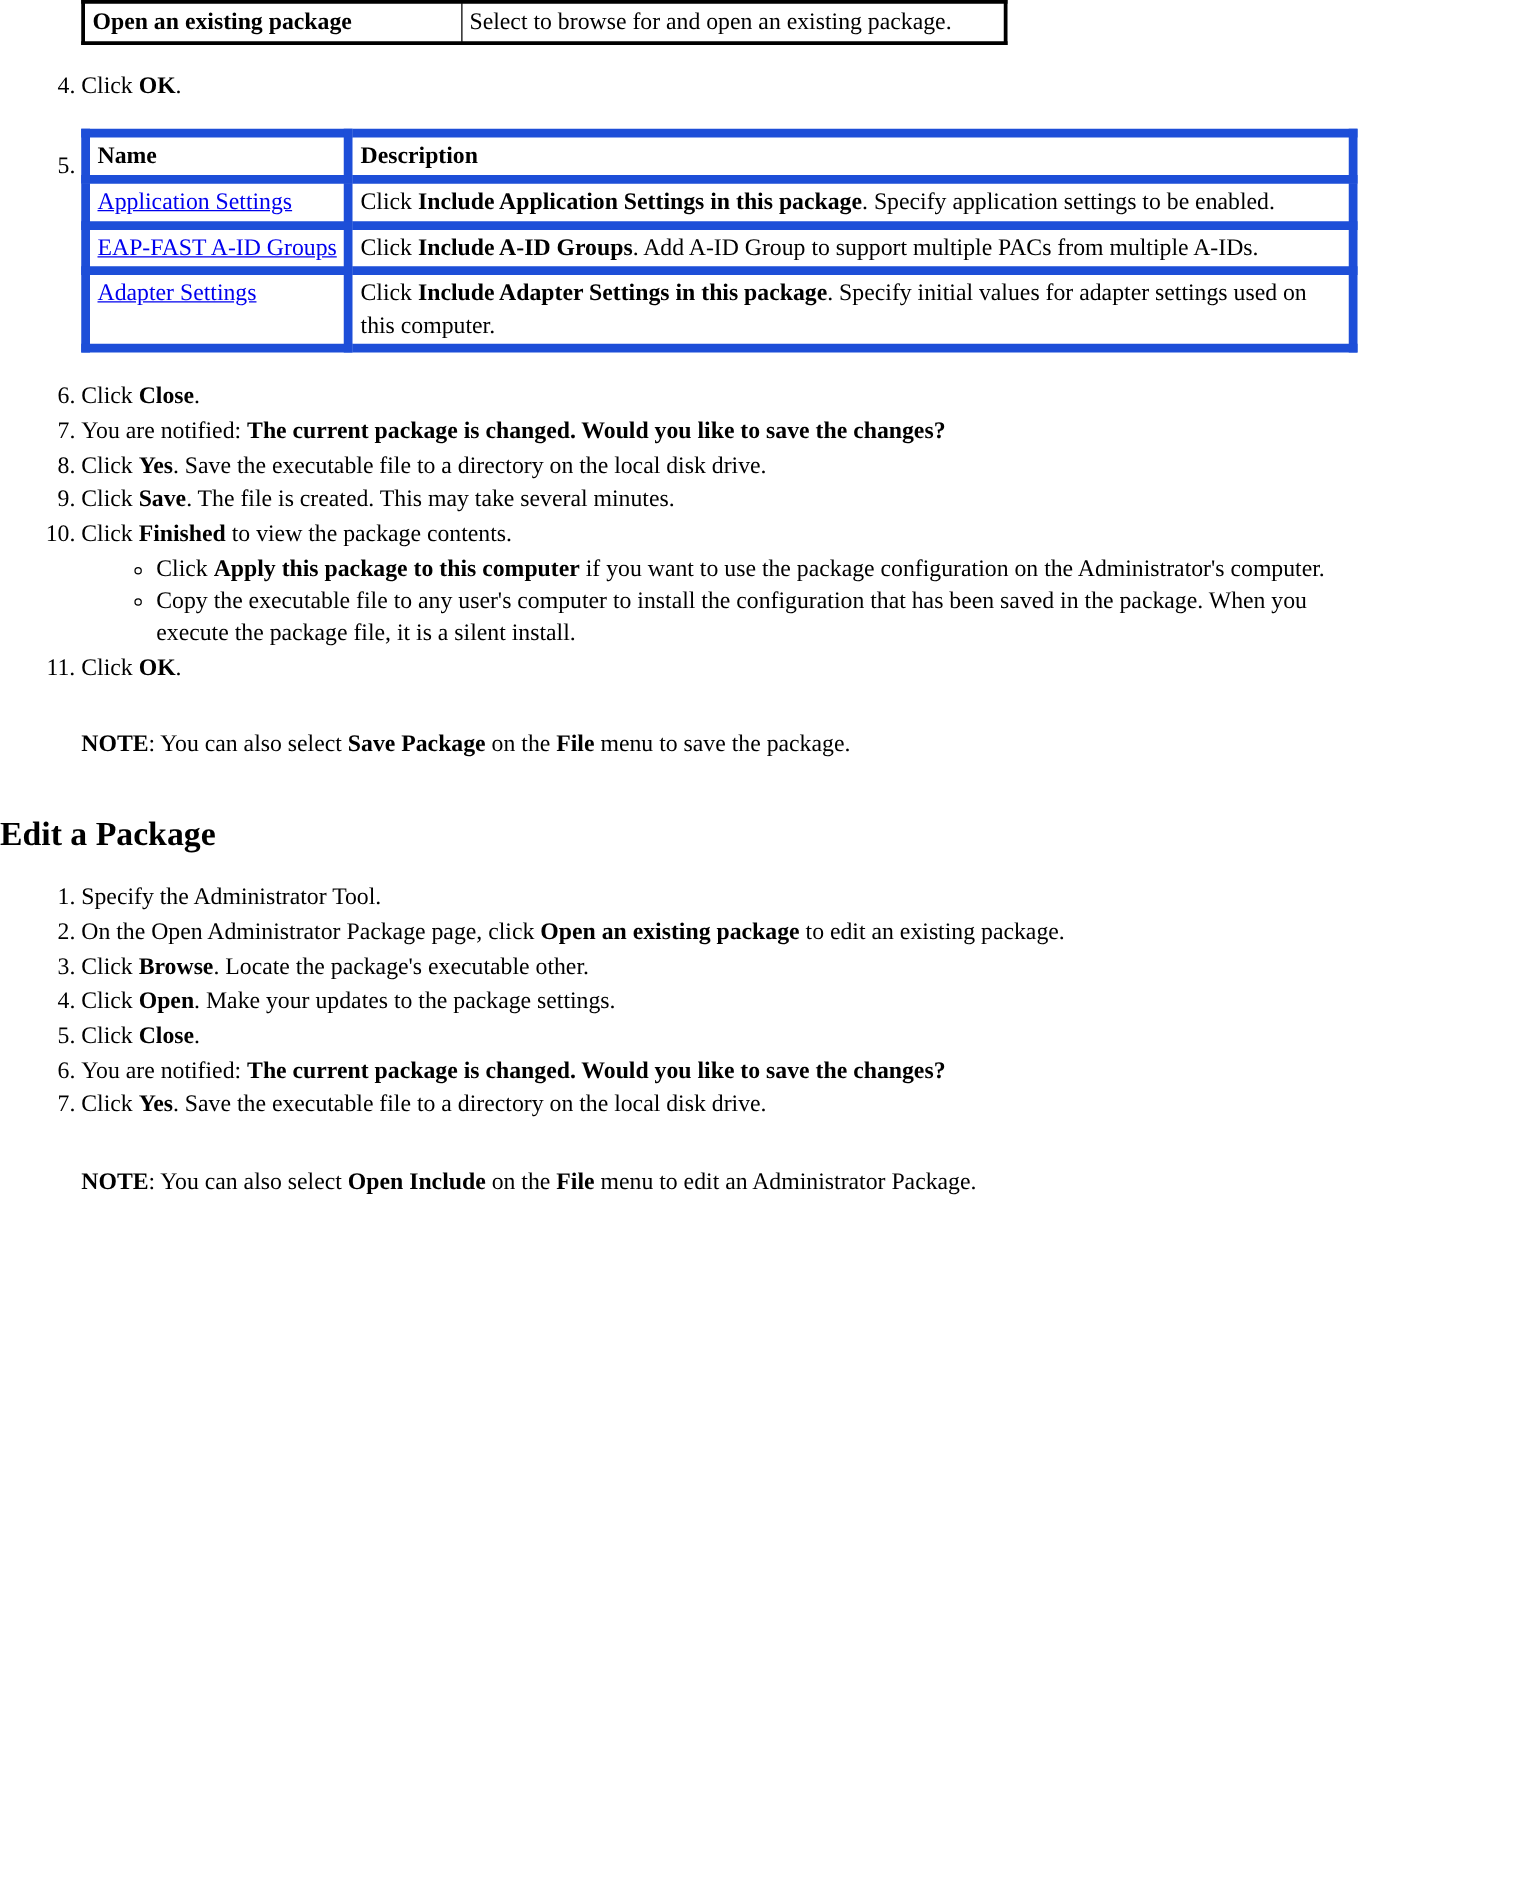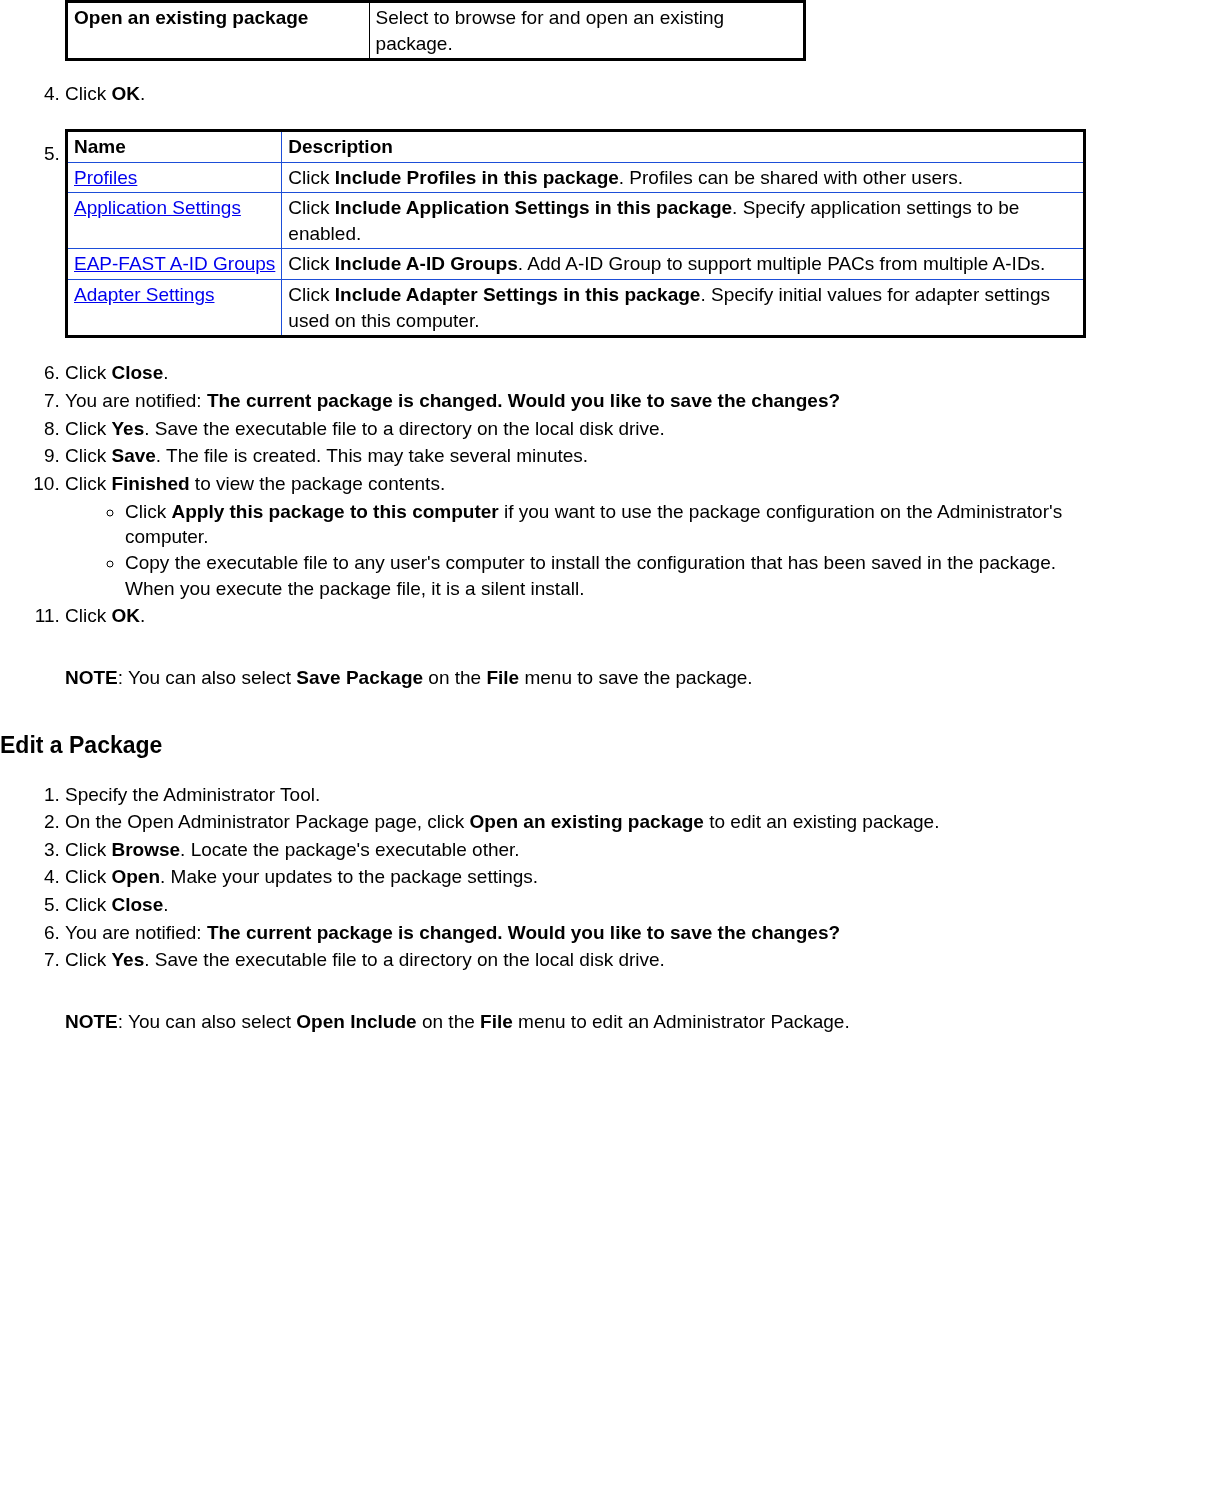--- a/index.html
+++ b/index.html
@@ -9,20 +9,21 @@
     color: #000;
     font-family: Verdana, Arial, sans-serif;
     font-size: 19px;
     line-height: 1.35;
   }
   .page {
     width: 1096px;
     min-height: 1511px;
     box-sizing: border-box;
     padding: 0;
+    font-family: Liberation Serif, serif;
   }
 
   
   table.boxed {
     border-collapse: collapse;
     border: 3px solid #000;
   }
   table.boxed td, table.boxed th {
     border: 1px solid #000;
     padding: 2px 6px;
@@ -57,21 +58,21 @@
   }
 
   .options-table-wrap {
     margin: 22px 0 22px 0;
   }
   table.options {
     border-collapse: collapse;
     border: 3px solid #000;
   }
   table.options th, table.options td {
-    border: 1px solid #1d4ed8;
+    border: 7px solid #1d4ed8;
     padding: 2px 6px;
     vertical-align: top;
     text-align: left;
   }
   table.options th {
     font-weight: bold;
   }
   table.options td.name-col {
     white-space: nowrap;
   }
@@ -84,21 +85,21 @@
   ul.sub {
     list-style-type: circle;
     margin: 2px 0 2px 40px;
     padding-left: 20px;
   }
   ul.sub li {
     margin: 0;
   }
 
   h3.section {
-    font-size: 23px;
+    font-size: 27px;
     font-weight: bold;
     margin: 40px 0 20px 0;
   }
 
   .note-block {
     margin-top: 36px;
   }
 
   b { font-weight: bold; }
 </style>
@@ -124,26 +125,20 @@
   <li>
 
     <div class="options-table-wrap">
       <table class="options">
         <tbody>
               <tr>
           <th>Name</th>
           <th>Description</th>
         </tr>
         <tr>
-          <td class="name-col"><a href="#" class="doclink">Profiles</a></td>
-          <td>
-            <span>Click </span><b>Include Profiles in this package</b><span>. Profiles can be shared with other users.</span>
-          </td>
-        </tr>
-        <tr>
           <td class="name-col"><a href="#" class="doclink">Application Settings</a></td>
           <td>
             <span>Click </span><b>Include Application Settings in this package</b><span>. Specify application settings to be enabled.</span>
           </td>
         </tr>
         <tr>
           <td class="name-col"><a href="#" class="doclink">EAP-FAST A-ID Groups</a></td>
           <td>
             <span>Click </span><b>Include A-ID Groups</b><span>. Add A-ID Group to support multiple PACs from multiple A-IDs.</span>
           </td>

